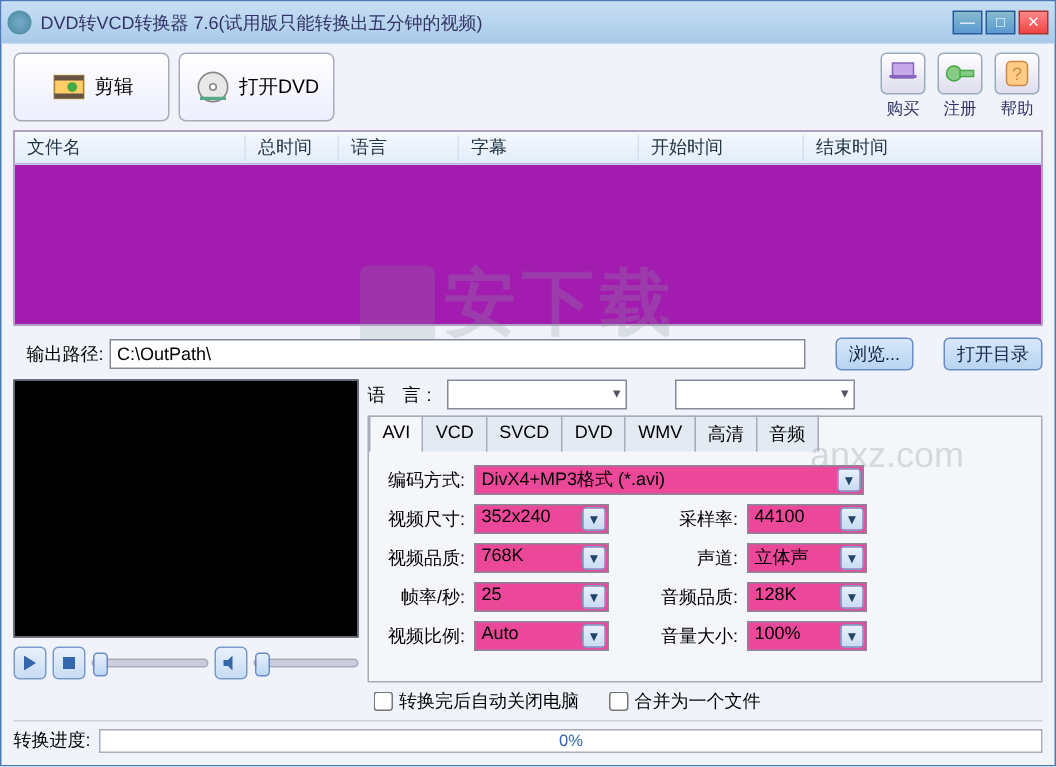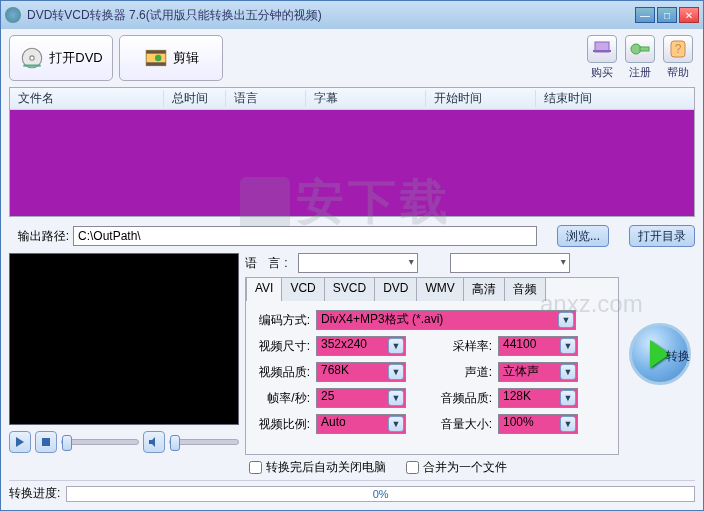--- a/index.html
+++ b/index.html
@@ -80,34 +80,34 @@
       <div class="win-btn">—</div>
       <div class="win-btn">□</div>
       <div class="win-btn close">✕</div>
     </div>
   </div>
 
   <div class="main">
     <div class="toolbar-row">
       <div class="big-btn">
         <svg class="ico" viewBox="0 0 24 24">
-            <circle cx="12" cy="12" r="9" fill="#e8e8e8" stroke="#888"></circle>
-            <circle cx="12" cy="12" r="2" fill="#fff" stroke="#888"></circle>
-            <path d="M4 18 h16 v2 h-16z" fill="#5a8"></path>
-          </svg>
-        <span>打开DVD</span>
-      </div>
-      <div class="big-btn">
-        <svg class="ico" viewBox="0 0 24 24">
             <rect x="3" y="5" width="18" height="14" fill="#fc6" stroke="#a83"></rect>
             <rect x="3" y="5" width="18" height="3" fill="#654"></rect>
             <rect x="3" y="16" width="18" height="3" fill="#654"></rect>
             <circle cx="14" cy="12" r="3" fill="#4a4"></circle>
           </svg>
         <span>剪辑</span>
+      </div>
+      <div class="big-btn">
+        <svg class="ico" viewBox="0 0 24 24">
+            <circle cx="12" cy="12" r="9" fill="#e8e8e8" stroke="#888"></circle>
+            <circle cx="12" cy="12" r="2" fill="#fff" stroke="#888"></circle>
+            <path d="M4 18 h16 v2 h-16z" fill="#5a8"></path>
+          </svg>
+        <span>打开DVD</span>
       </div>
       <div class="spacer"></div>
       <div class="icon-btn-col">
         <div class="icon-btn">
           <div class="sq">
               <svg width="20" height="18">
                 <rect x="3" y="2" width="14" height="10" fill="#c7a8e8" stroke="#86b"></rect>
                 <rect x="1" y="10" width="18" height="2" fill="#86b"></rect>
               </svg>
             </div>
@@ -255,26 +255,20 @@
               <span class="flbl2">音量大小:</span>
               <div class="fcombo" style="width:80px">
                   <span>100%</span>
                   <span class="arr">▼</span>
                 </div>
             </div>
           </div>
         </div>
       </div>
 
-      <div class="convert-col">
-        <div class="convert-btn">
-          <div class="tri"></div>
-          <span class="txt">转换</span>
-        </div>
-      </div>
     </div>
 
     <div class="bottom-checks">
       <label class="chk">
           <input type="checkbox" style="">
           <span>转换完后自动关闭电脑</span>
         </label>
       <label class="chk">
           <input type="checkbox" style="">
           <span>合并为一个文件</span>

